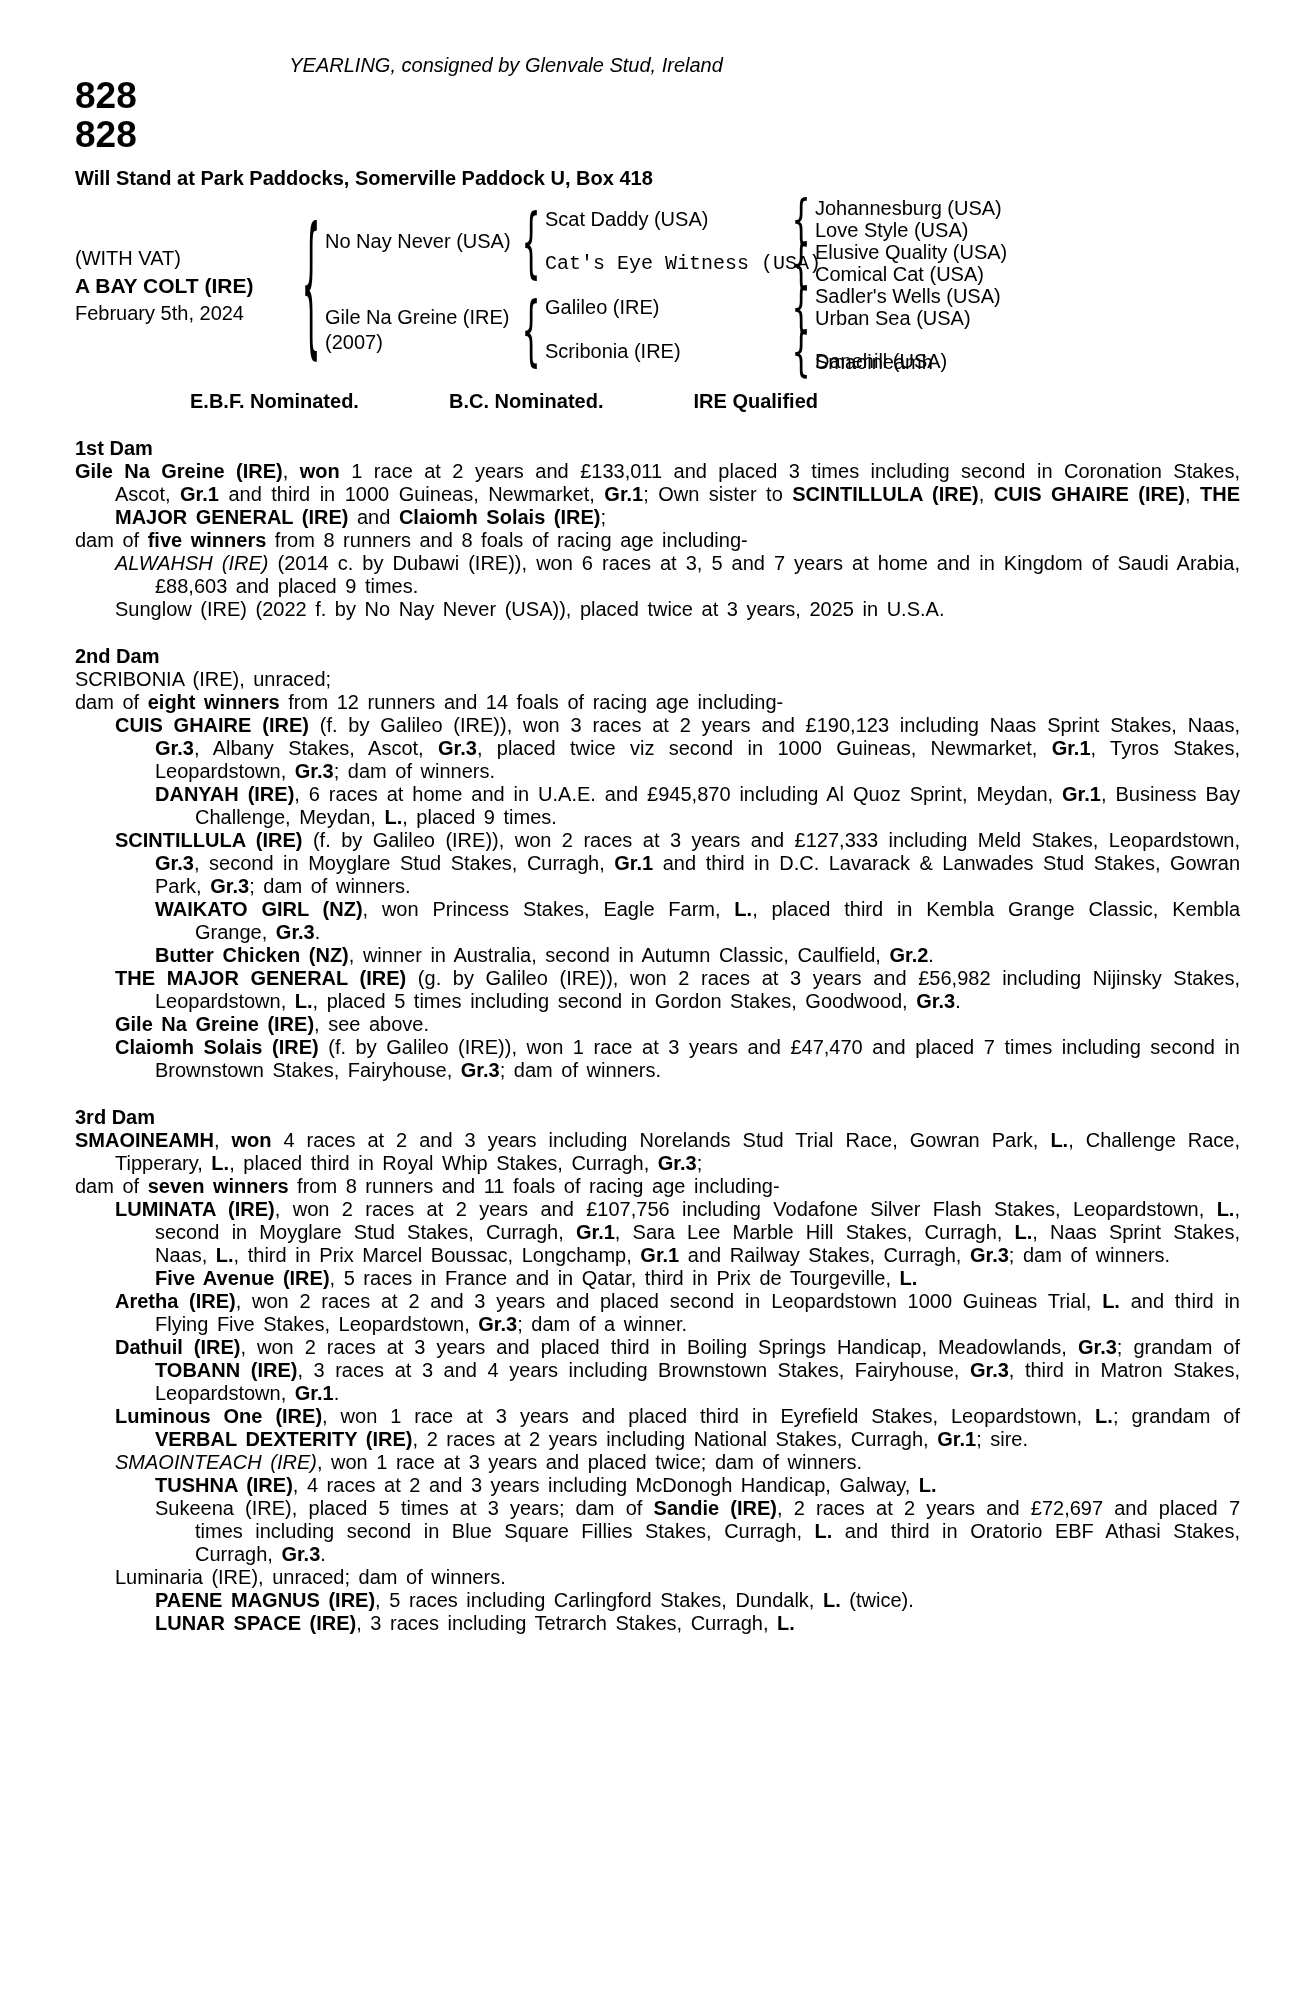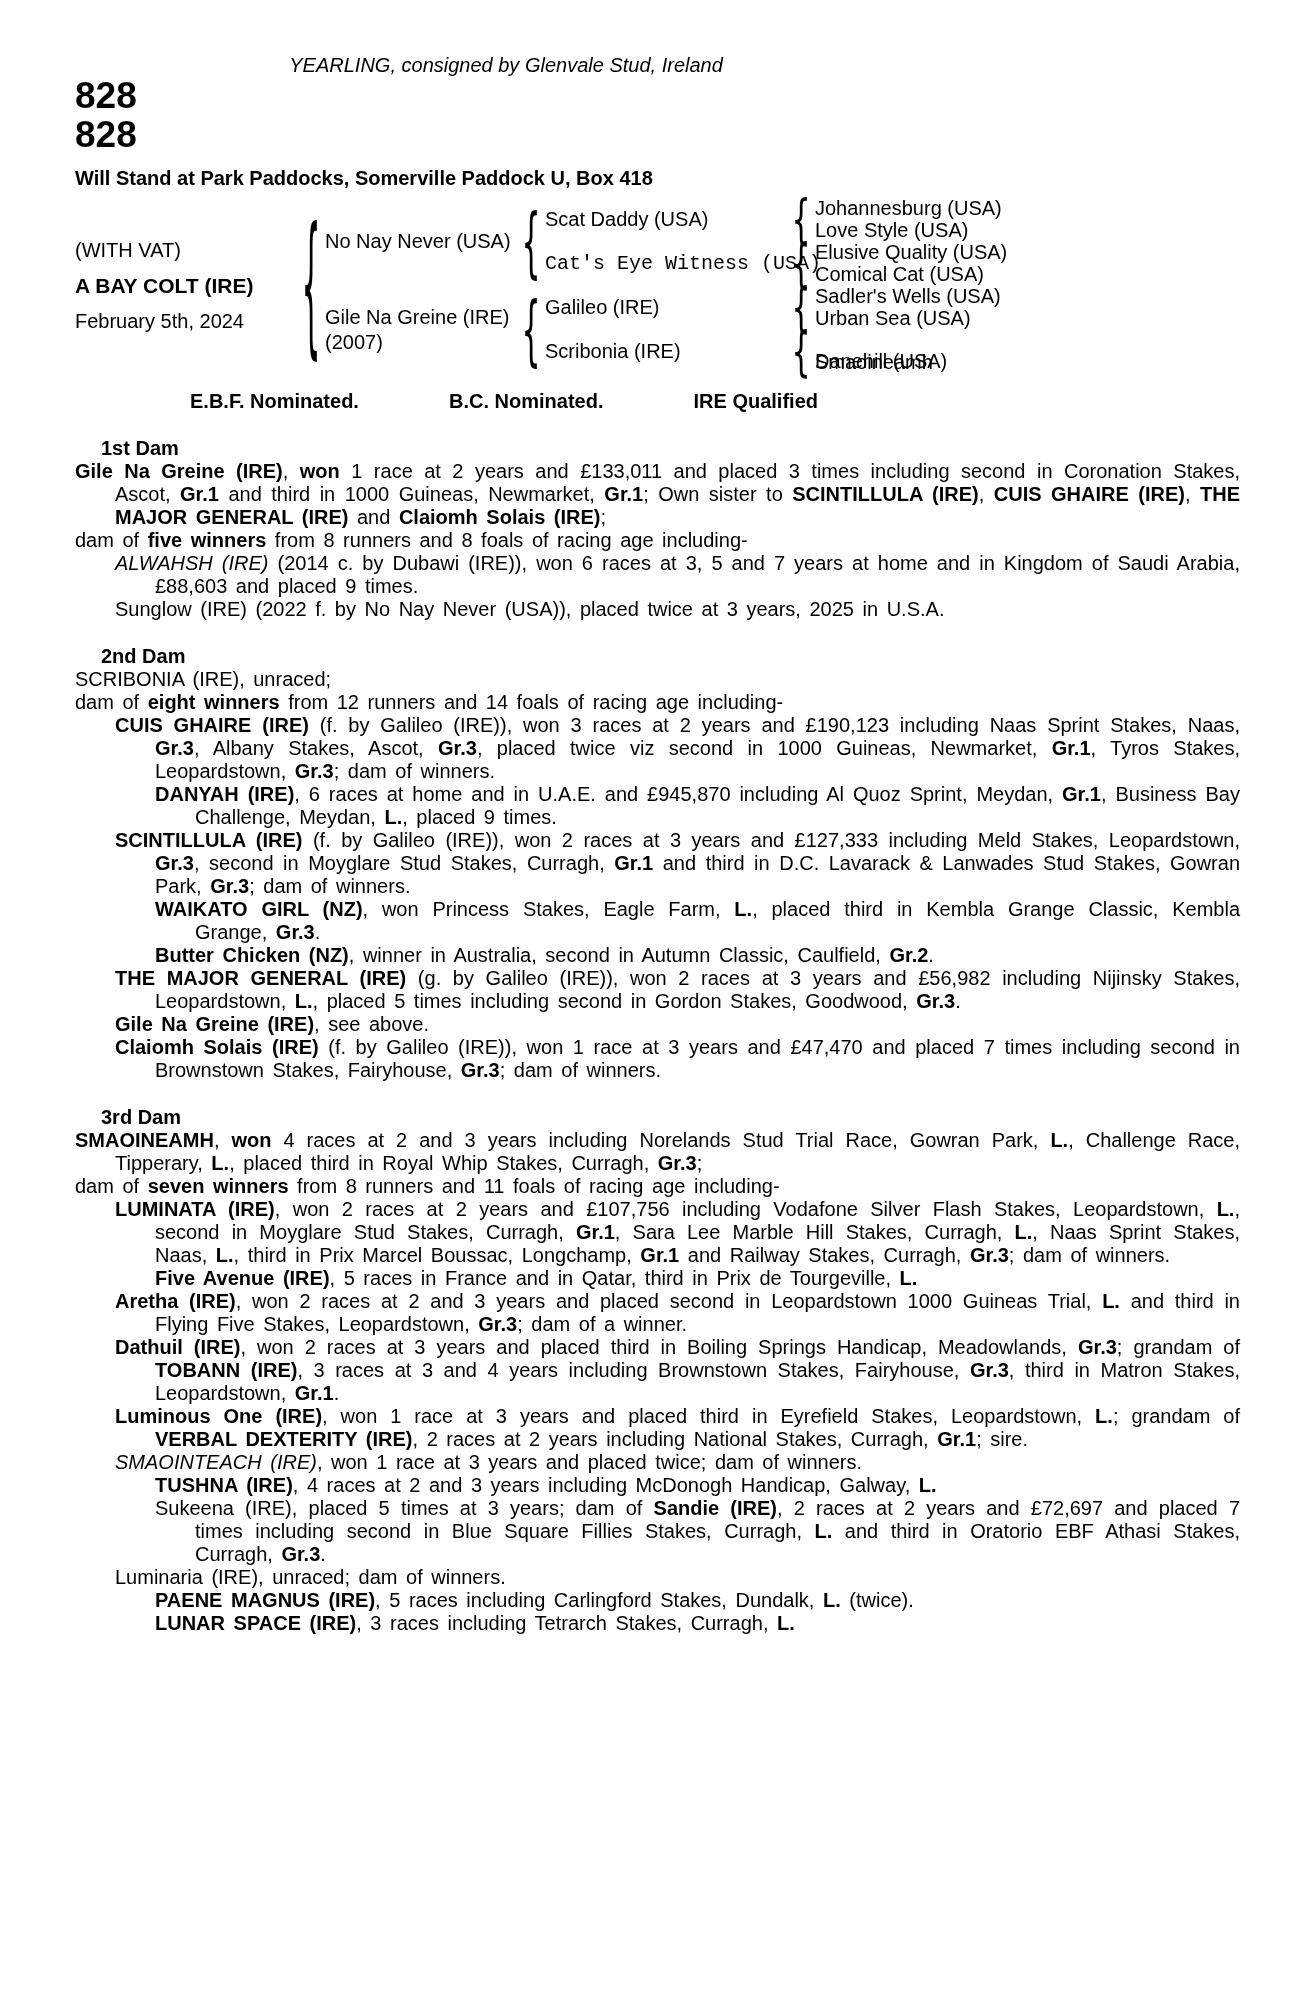--- a/index.html
+++ b/index.html
@@ -41,21 +41,21 @@
   .pedigree {
     display: grid;
     grid-template-columns: 222px 28px 192px 28px 242px 28px 1fr;
     grid-template-rows: repeat(8, 22px);
     margin-top: 8px;
     font-size: 20px;
   }
   .ped-cell { display: flex; align-items: center; white-space: nowrap; }
   .ped-info {
     grid-column: 1; grid-row: 1 / 9;
-    display: flex; flex-direction: column; justify-content: center; gap: 12px;
+    display: flex; flex-direction: column; justify-content: center; gap: 4px;
   }
   .animal-desc { font-weight: bold; font-size: 21px; }
   .c-sire { grid-column: 3; grid-row: 1 / 5; }
   .c-dam  { grid-column: 3; grid-row: 5 / 9; display: flex; align-items: center; }
   .c-dam .stack { display: flex; flex-direction: column; gap: 2px; }
   .c-ss { grid-column: 5; grid-row: 1 / 3; }
   .c-sd { grid-column: 5; grid-row: 3 / 5; font-family: Liberation Mono, monospace; }
   .c-ds { grid-column: 5; grid-row: 5 / 7; }
   .c-dd { grid-column: 5; grid-row: 7 / 9; }
   .c-g1 { grid-column: 7; grid-row: 1; }
@@ -97,21 +97,20 @@
     font-size: 20px;
   }
 
   
   .dam-sections { margin-top: 2px; }
   .dam-heading {
     font-size: 20px;
     font-weight: bold;
     line-height: 23px;
     margin-top: 24px;
-    margin-left: 26px;
   }
   .para {
     font-size: 20px;
     line-height: 23px;
     text-align: justify;
     word-spacing: 3px;
   }
   .ind0 { padding-left: 40px;  text-indent: -40px; }
   .ind1 { padding-left: 80px;  text-indent: -40px; }
   .ind2 { padding-left: 120px; text-indent: -40px; }

